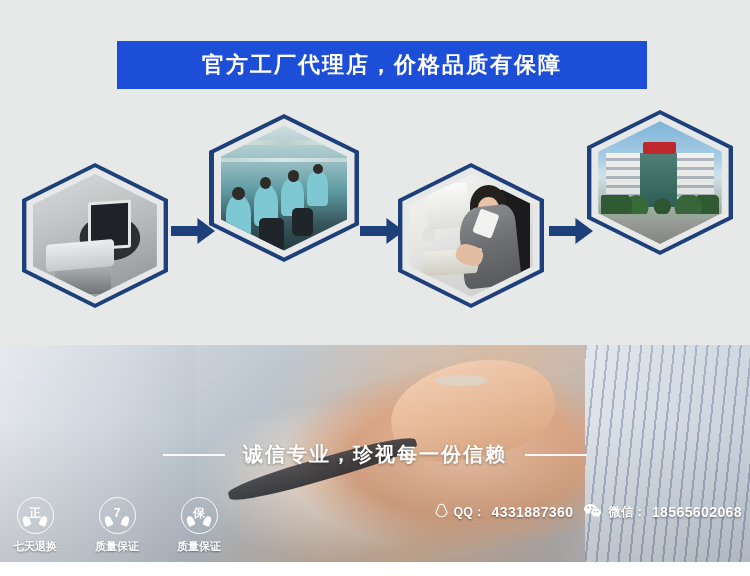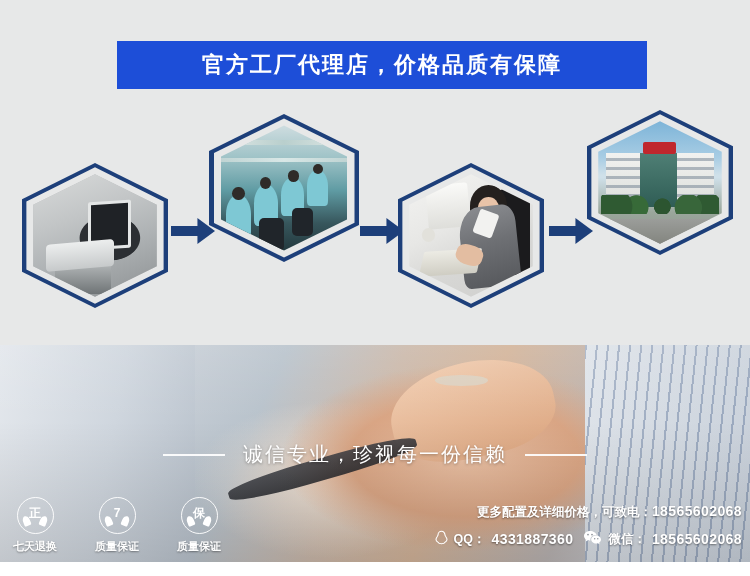--- a/index.html
+++ b/index.html
@@ -227,21 +227,21 @@
     position:absolute; inset:0;
     background:linear-gradient(180deg, rgba(255,255,255,.10) 0%, rgba(0,0,0,0) 35%, rgba(0,0,0,.12) 100%);
   }
 
   #tagline-row{
     position:absolute; left:0; top:96px; width:750px;
     display:flex; align-items:center; justify-content:center; gap:18px;
   }
   #tagline-row .rule{ width:62px; height:2px; background:rgba(255,255,255,.92); }
   #tagline-row .tagline-text{
-    color:#ffffff; font-size:20px; font-weight:normal; letter-spacing:2px;
+    color:#ffffff; font-size:20px; font-weight:bold; letter-spacing:2px;
     white-space:nowrap; text-shadow:0 1px 3px rgba(0,0,0,.35);
   }
 
   
   #badges{
     position:absolute; left:6px; top:152px; display:flex; gap:24px;
   }
   .badge{ width:58px; display:flex; flex-direction:column; align-items:center; }
   .badge .circle{
     width:37px; height:37px; border:1.6px solid rgba(255,255,255,.92);
@@ -438,23 +438,20 @@
           <span class="l"></span>
           <span class="r"></span>
         </div>
       </div>
       <div class="blabel">质量保证</div>
     </div>
 
   </div>
 
   <div id="contact">
-    <div class="line1">
-      <span>更多配置及详细价格，可致电：</span><span class="num">18565602068</span>
-    </div>
     <div class="line2">
       <span class="ico">
         <svg width="13" height="15" viewBox="0 0 13 15" aria-hidden="true">
           <path d="M6.5 1.2C4.4 1.2 3.1 2.9 3.1 4.6c0 .7-.3 1.2-.8 1.9C1.5 7.5 1 8.6 1 9.6c0 1.4 1 2.2 2 2.6.3.9 1.7 1.6 3.5 1.6s3.2-.7 3.5-1.6c1-.4 2-1.2 2-2.6 0-1-.5-2.1-1.3-3.1-.5-.7-.8-1.2-.8-1.9 0-1.7-1.3-3.4-3.4-3.4z" fill="none" stroke="#ffffff" stroke-width="1.1" stroke-linejoin="round"></path>
         </svg>
       </span>
       <span>QQ：</span>
         <span class="num">4331887360</span>
       <span class="ico" style="margin-left:4px;">
         <svg width="19" height="15" viewBox="0 0 19 15" aria-hidden="true">

